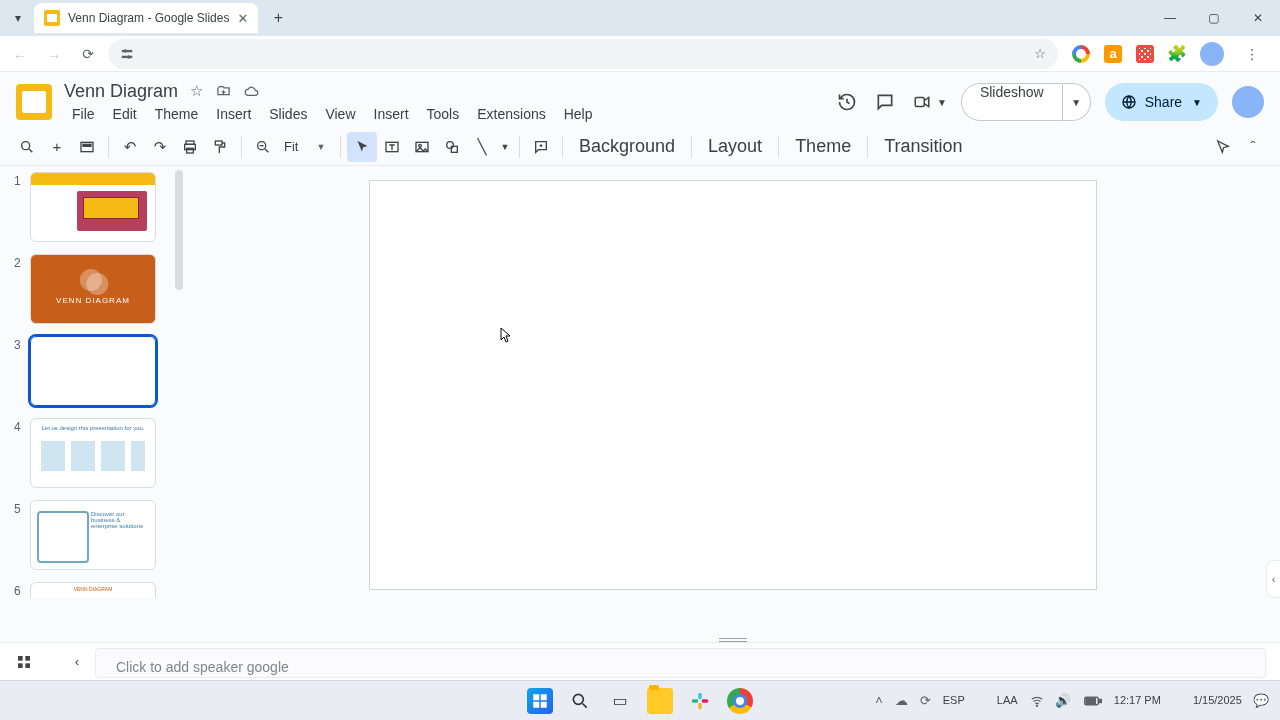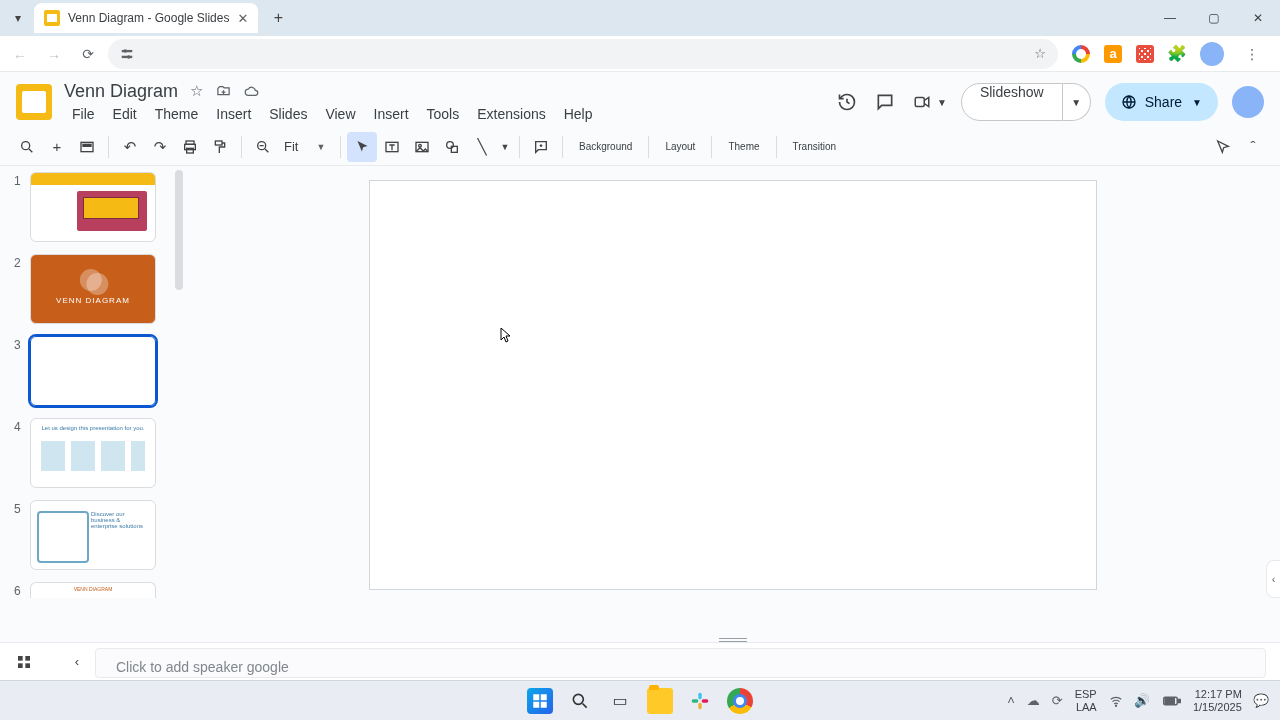--- a/index.html
+++ b/index.html
@@ -51,21 +51,21 @@
 .share-btn .drop { font-size:10px; margin-left:2px;}
 .avatar-md { width:32px; height:32px; border-radius:50%; background:#8ab4f8; }
 
 
 .toolbar { height:38px; background:#f9fbfd; border-bottom:1px solid #e8eaed; display:flex; align-items:center; padding:0 12px; gap:0; }
 .tbtn { width:30px; height:30px; display:flex; align-items:center; justify-content:center; color:#444; font-size:15px; border-radius:4px;}
 .tbtn.selected { background:#d3e3fd;}
 .tsep { width:1px; height:22px; background:#dadce0; margin:0 6px;}
 .zoom-sel { height:26px; min-width:56px; padding:0 6px; display:flex; align-items:center; font-size:13px; color:#3c4043; gap:18px;}
 .zoom-sel .dd { font-size:9px; color:#5f6368;}
-.text-btn { padding:0 10px; height:30px; display:flex; align-items:center; font-size:10px; color:#3c4043;}
+.text-btn { padding:0 10px; height:30px; display:flex; align-items:center; font-size:18px; color:#3c4043;}
 .tool-spacer { flex:1; }
 
 
 .workspace { display:flex; height: calc(100% - 36px - 36px - 56px - 38px - 38px - 40px); background:#f9fbfd; }
 .filmstrip { width:185px; padding:6px 6px 6px 14px; overflow-y:auto; position:relative; }
 .filmstrip-scrollbar { position:absolute; right:2px; top:4px; width:8px; height:120px; background:#dadce0; border-radius:4px;}
 .slide-row { display:flex; gap:6px; margin-bottom:12px; align-items:flex-start;}
 .slide-num { font-size:12px; color:#5f6368; width:10px; padding-top:2px;}
 .thumb { width:126px; height:70px; border:1px solid #dadce0; border-radius:6px; background:#fff; overflow:hidden; position:relative;}
 .thumb.selected { outline:2px solid #0b57d0; outline-offset:0; border-color:#0b57d0;}
@@ -103,21 +103,21 @@
 .task-center { position:absolute; left:50%; transform:translateX(-50%); display:flex; gap:14px; align-items:center;}
 .task-icon { width:26px; height:26px; display:flex; align-items:center; justify-content:center; font-size:16px; color:#333; border-radius:4px;}
 .task-icon.win { background:linear-gradient(135deg,#0ea5e9,#2563eb); }
 .task-icon.win svg { width:18px; height:18px;}
 .task-icon.folder { background:#ffca28; border-radius:3px; position:relative;}
 .task-icon.folder::before{content:"";position:absolute;left:2px;top:-3px;width:10px;height:5px;background:#ffb300;border-radius:2px 2px 0 0;}
 .task-icon.slack { font-size:18px;}
 .task-icon.chrome { width:26px;height:26px;border-radius:50%; background:conic-gradient(#ea4335 0 33%,#fbbc05 0 66%,#34a853 0);position:relative;}
 .task-icon.chrome::after{content:"";position:absolute;inset:6px;background:#fff;border-radius:50%;border:3px solid #4285f4;}
 .tray { margin-left:auto; display:flex; align-items:center; gap:12px; font-size:11px; color:#3c4043;}
-.tray .col { display:flex; flex-direction:column; align-items:flex-end; line-height:1.15;}
+.tray .col { display:flex; flex-direction:row; align-items:flex-start; line-height:1.15;gap:32px;}
 .tray .ic { font-size:13px; color:#5f6368;}
 
 svg { display:block; }
 </style>
 </head>
 <body>
 
 <div class="titlebar">
   <div class="tab-dropdown">▾</div>
   <div class="tab">

